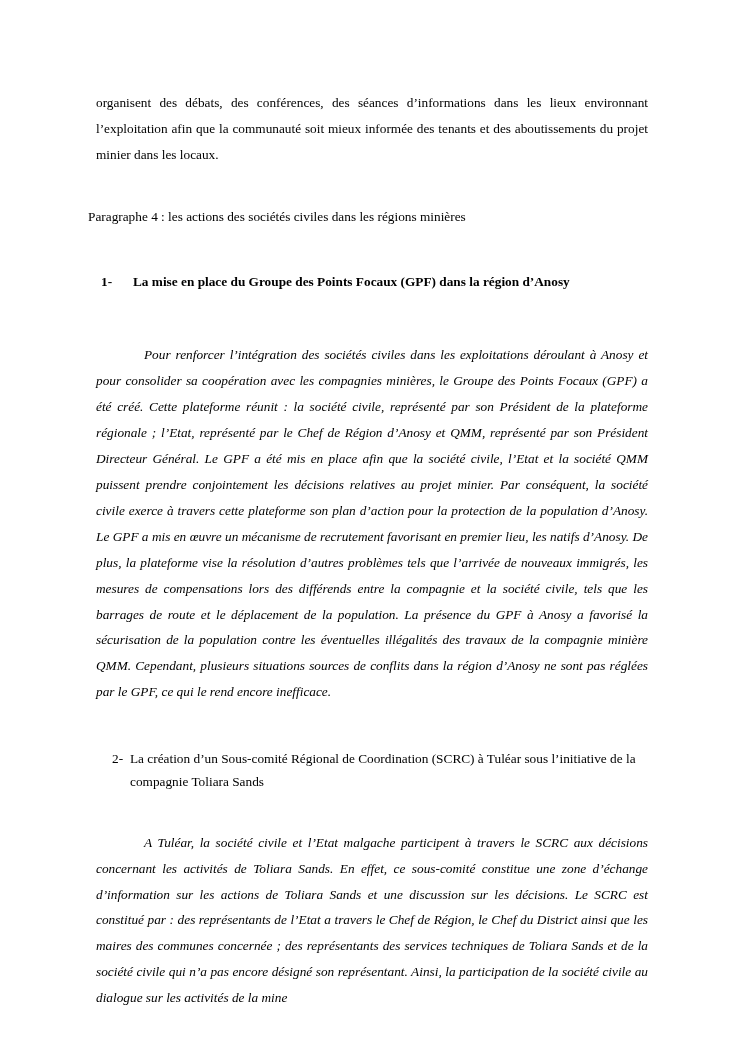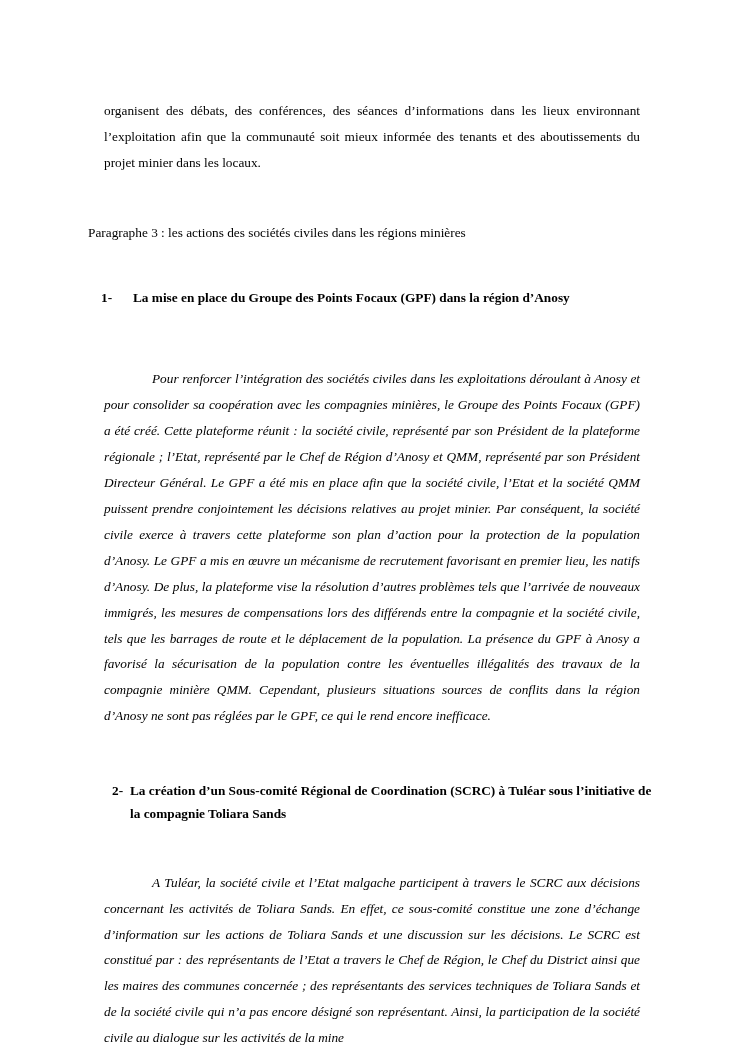--- a/index.html
+++ b/index.html
@@ -28,21 +28,21 @@
     font-size: 12.5px;
     line-height: 1;
   }
   .content {
     position: absolute;
     top: 82px;
     left: 88px;
     width: 568px;
   }
   p {
-    margin: 16px;
+    margin: 8px;
     font-size: 13.3px;
     line-height: 1.95;
     text-align: justify;
     text-justify: inter-word;
   }
   .para-body {
     text-indent: 0;
   }
   .para-indent {
     text-indent: 48px;
@@ -61,21 +61,21 @@
   }
   .heading-num .num {
     display: inline-block;
     width: 18px;
   }
   .heading-wrap {
     padding-left: 42px;
   }
   .heading-wrap .lbl {
     display: block;
-    font-weight: bold;
+    font-weight: normal;
     font-size: 13.3px;
     line-height: 1.75;
   }
   .heading-wrap .lbl .num {
     display: inline-block;
     width: 18px;
     margin-left: -18px;
   }
   .section-label {
     font-size: 13.3px;
@@ -89,21 +89,21 @@
 
 <div class="page">
 
 
   <div class="content">
 
     <p class="para-body">organisent des débats, des conférences, des séances d’informations dans les lieux environnant l’exploitation afin que la communauté soit mieux informée des tenants et des aboutissements du projet minier dans les locaux.</p>
 
     <div class="spacer-md"></div>
 
-    <p class="section-label">Paragraphe 3 : les actions des sociétés civiles dans les régions minières</p>
+    <p class="section-label">Paragraphe 4 : les actions des sociétés civiles dans les régions minières</p>
 
     <div class="spacer-md"></div>
 
     <p class="heading-num">
       <span class="num">1-</span><span>La mise en place du Groupe des Points Focaux (GPF) dans la région d’Anosy</span>
     </p>
 
     <div class="spacer-md"></div>
 
     <p class="para-indent">Pour renforcer l’intégration des sociétés civiles dans les exploitations déroulant à Anosy et pour consolider sa coopération avec les compagnies minières, le Groupe des Points Focaux (GPF) a été créé. Cette plateforme réunit : la société civile, représenté par son Président de la plateforme régionale ; l’Etat, représenté par le Chef de Région d’Anosy et QMM, représenté par son Président Directeur Général. Le GPF a été mis en place afin que la société civile, l’Etat et la société QMM  puissent prendre conjointement les décisions relatives au projet minier. Par conséquent, la société civile exerce à travers cette plateforme son plan d’action pour la protection  de la population d’Anosy. Le GPF a mis en œuvre un mécanisme de recrutement favorisant en premier lieu, les natifs d’Anosy. De plus, la plateforme vise la résolution d’autres problèmes tels que l’arrivée de nouveaux immigrés, les mesures de compensations lors des différends entre la compagnie et la société civile, tels que les barrages de route et le déplacement de la population. La présence du GPF à Anosy a favorisé la sécurisation de la population contre les éventuelles illégalités des travaux de la compagnie minière QMM. Cependant, plusieurs situations sources de conflits dans la région d’Anosy ne sont pas réglées par le GPF, ce qui le rend encore inefficace.</p>

